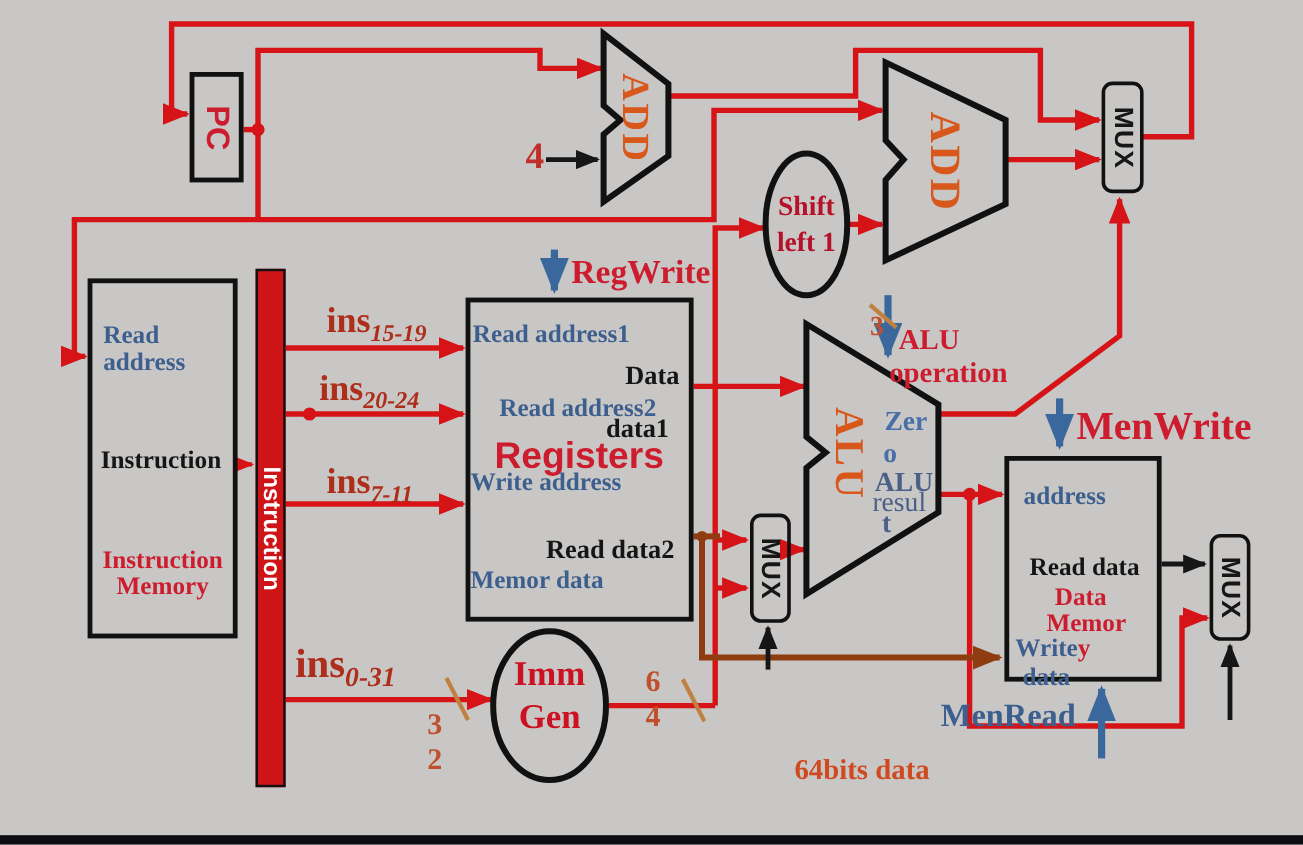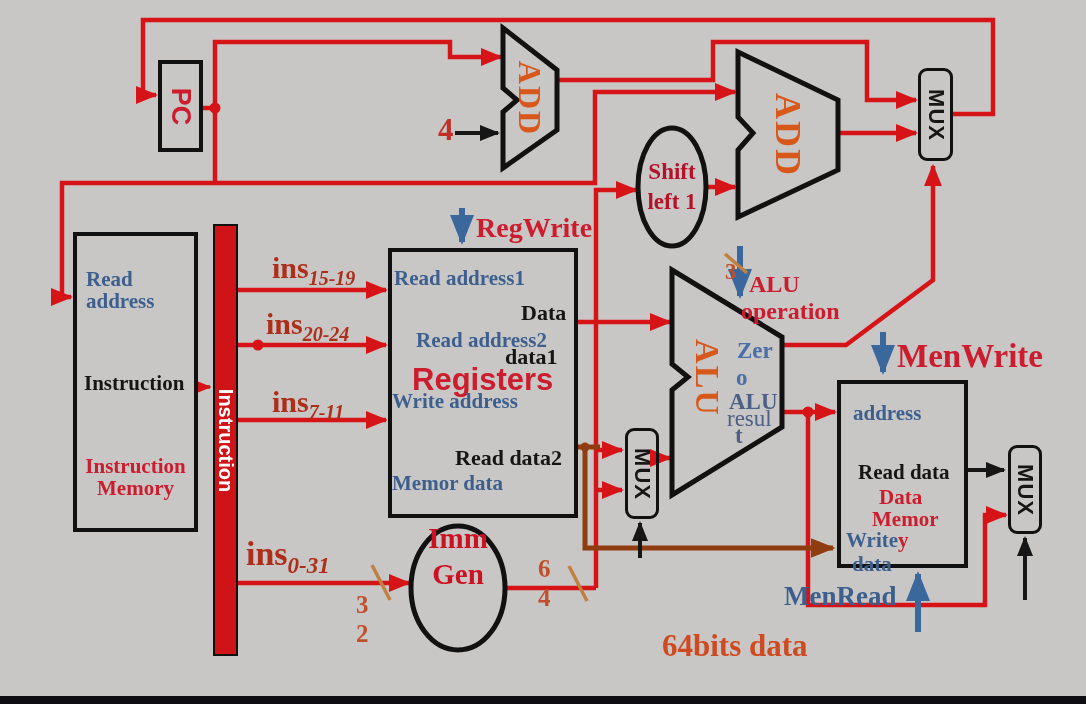--- a/index.html
+++ b/index.html
@@ -157,21 +157,21 @@
     <span class="rot addtxt" style="font-size:36px;">ADD</span>
   </div>
 
   <div class="abs center" style="left:638px;top:128px;width:68px;height:118px;z-index:3;">
     <div style="text-align:center;font-weight:bold;font-size:23px;color:#b5122a;line-height:1.3;">
       <div>Shift</div>
       <div>left 1</div>
     </div>
   </div>
 
-  <div class="abs center" style="left:411px;top:494px;width:94px;height:124px;z-index:3;">
+  <div class="abs center" style="left:411px;top:518px;width:94px;height:124px;z-index:3;">
     <div style="text-align:center;font-weight:bold;font-size:29px;color:#cc1122;line-height:1.25;">
       <div>Imm</div>
       <div>Gen</div>
     </div>
   </div>
 
   <div class="lbl digit" style="left:356px;top:592px;">3</div>
   <div class="lbl digit" style="left:356px;top:621px;">2</div>
   <div class="lbl digit" style="left:538px;top:556px;">6</div>
   <div class="lbl digit" style="left:538px;top:585px;">4</div>
@@ -202,16 +202,16 @@
   <div class="lbl blue" style="left:853px;top:402px;font-size:21px;">address</div>
   <div class="lbl blk" style="left:858px;top:461px;font-size:21px;">Read data</div>
   <div class="lbl red" style="left:879px;top:486px;font-size:21px;">Data</div>
   <div class="lbl red" style="left:872px;top:508px;font-size:21px;">Memor</div>
   <div class="lbl" style="left:846px;top:529px;font-size:21px;"><span class="blue">Write</span><span class="red">y</span></div>
   <div class="lbl blue" style="left:852px;top:553px;font-size:21px;">data</div>
 
   <div class="lbl red" style="left:897px;top:339px;font-size:33px;">MenWrite</div>
   <div class="lbl blue" style="left:784px;top:582px;font-size:27px;">MenRead</div>
 
-  <div class="lbl" style="left:662px;top:630px;font-size:31px;font-weight:bold;color:#cf4a20;">64bits data</div>
+  <div class="lbl" style="left:662px;top:630px;font-size:24px;font-weight:bold;color:#cf4a20;">64bits data</div>
 
   <div class="bottombar"></div>
 </div>
 
 </body></html>

